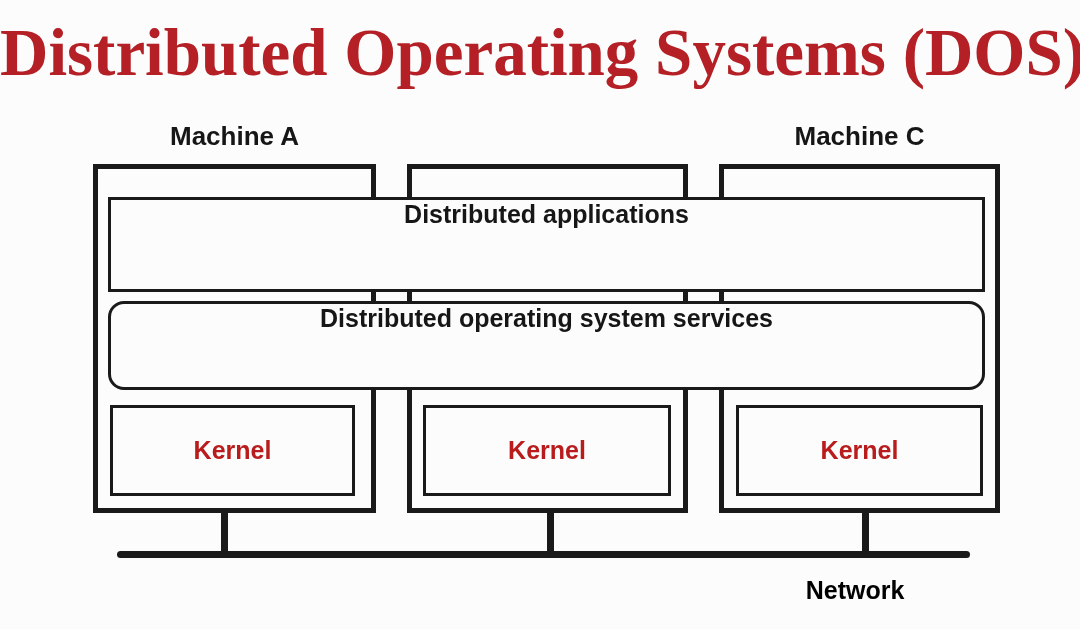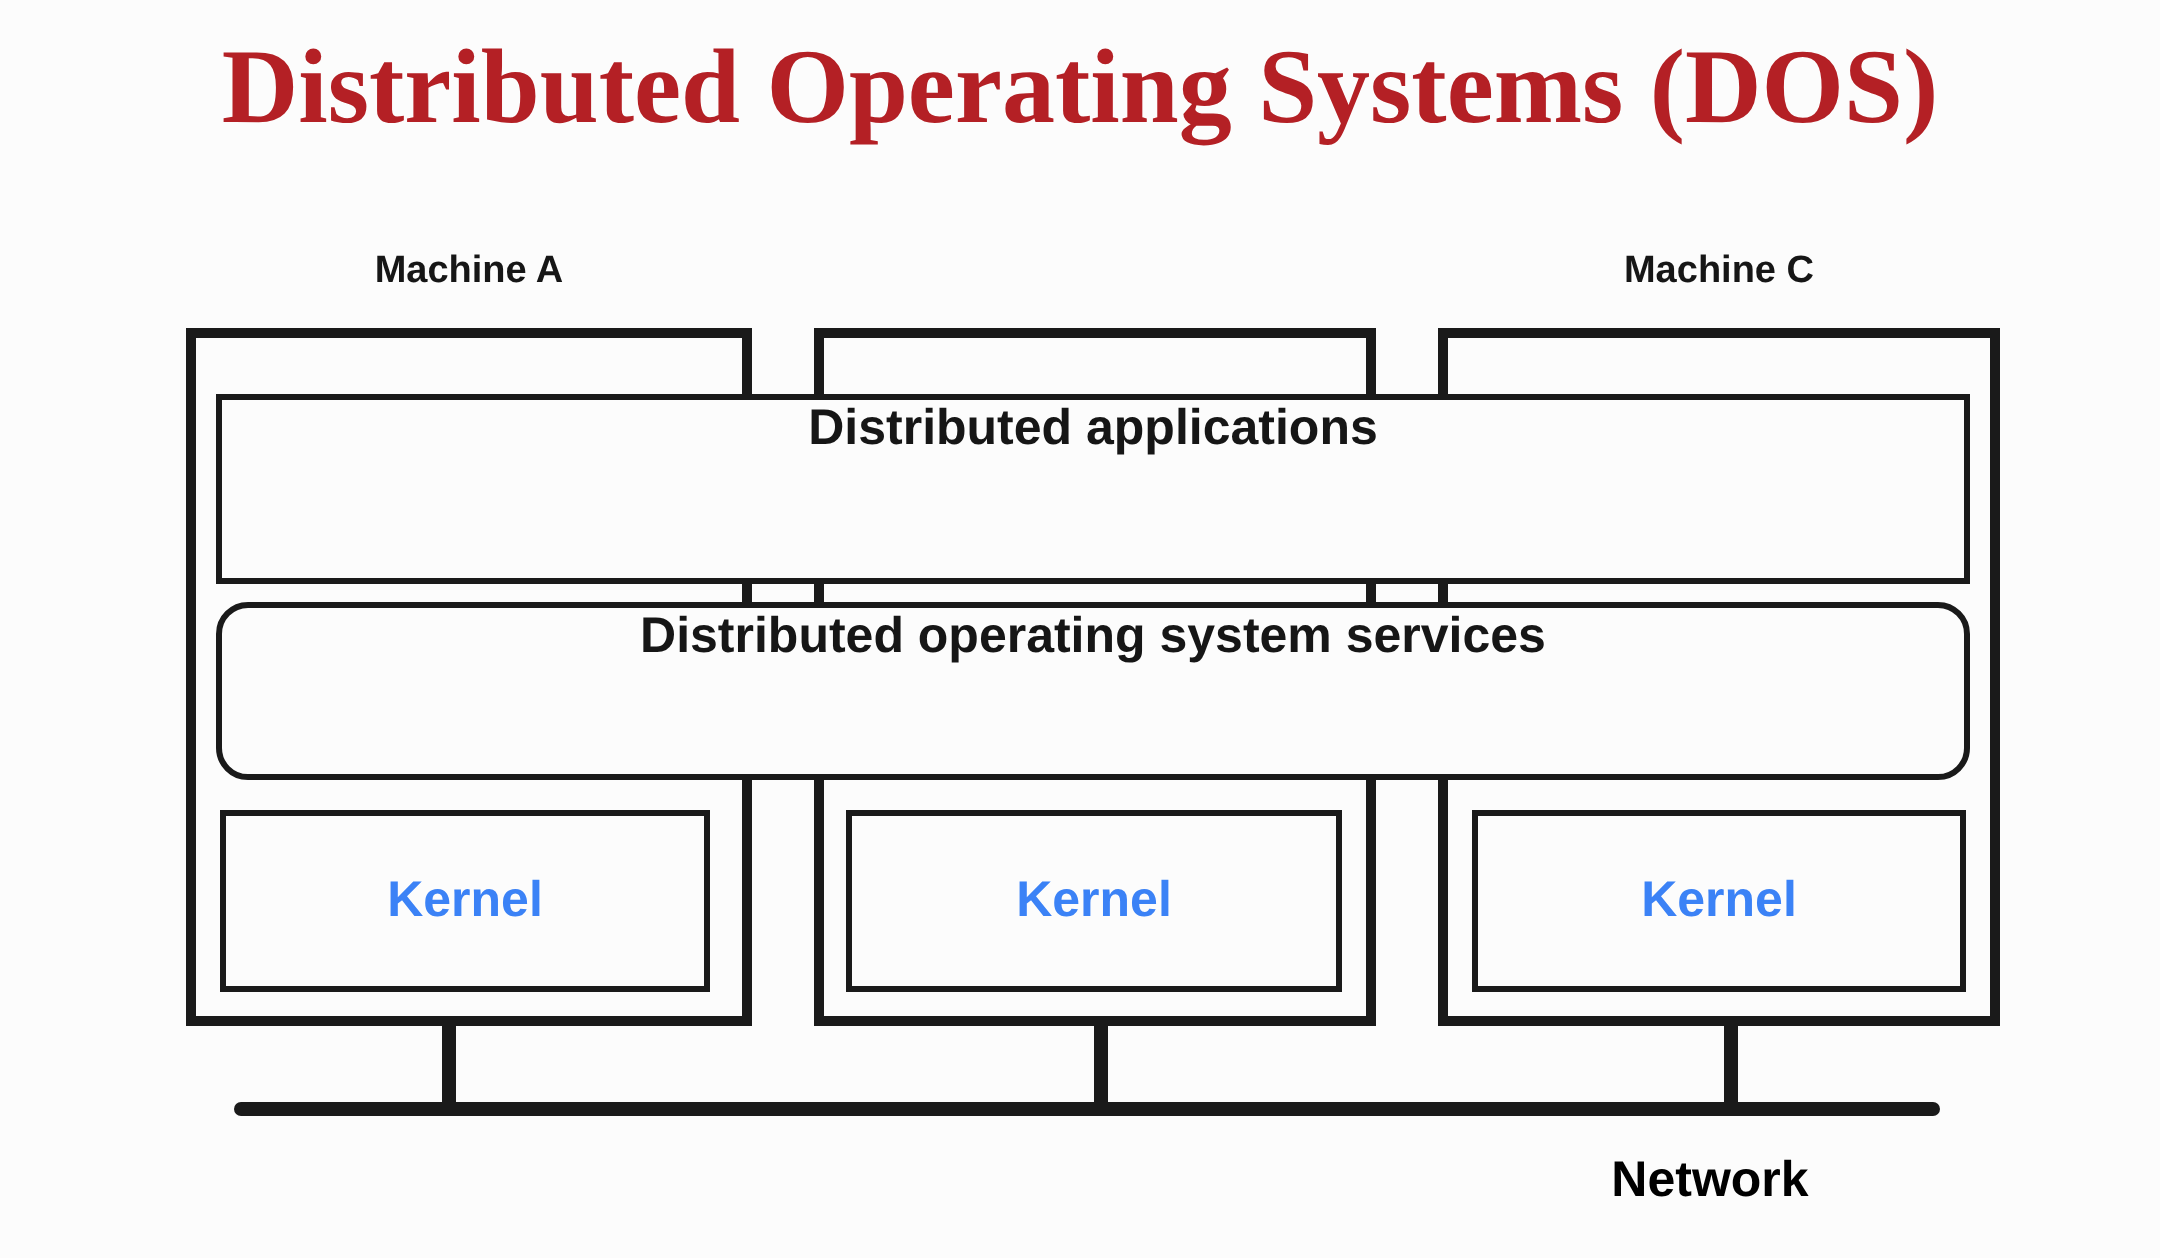--- a/index.html
+++ b/index.html
@@ -17,33 +17,33 @@
     color: #1a1a1a;
   }
   .title {
     position: absolute;
     top: 14px;
     left: 0;
     width: 100%;
     text-align: center;
     font-family: "Liberation Serif", serif;
     font-weight: bold;
-    font-size: 53px;
+    font-size: 67px;
     letter-spacing: 0px;
     color: #b42025;
     white-space: nowrap;
   }
   .machine-label {
     position: absolute;
     top: 120px;
     height: 32px;
     line-height: 32px;
     text-align: center;
     font-weight: bold;
-    font-size: 19px;
+    font-size: 26px;
     color: #161616;
   }
   .machine-label.a { left: 93px;  width: 283px; }
   .machine-label.b { left: 407px; width: 281px; }
   .machine-label.c { left: 719px; width: 281px; }
 
   .machine-box {
     position: absolute;
     top: 164px;
     height: 349px;
@@ -76,21 +76,21 @@
     position: absolute;
     top: 405px;
     height: 91px;
     border: 3px solid #1a1a1a;
     box-sizing: border-box;
     display: flex;
     align-items: center;
     justify-content: center;
     font-weight: bold;
     font-size: 25px;
-    color: #3b82f6;
+    color: #b91c1c;
     background: transparent;
   }
   .kernel-box.a { left: 110px; width: 245px; }
   .kernel-box.b { left: 423px; width: 248px; }
   .kernel-box.c { left: 736px; width: 247px; }
 
   .drop-line {
     position: absolute;
     top: 511px;
     height: 43px;

